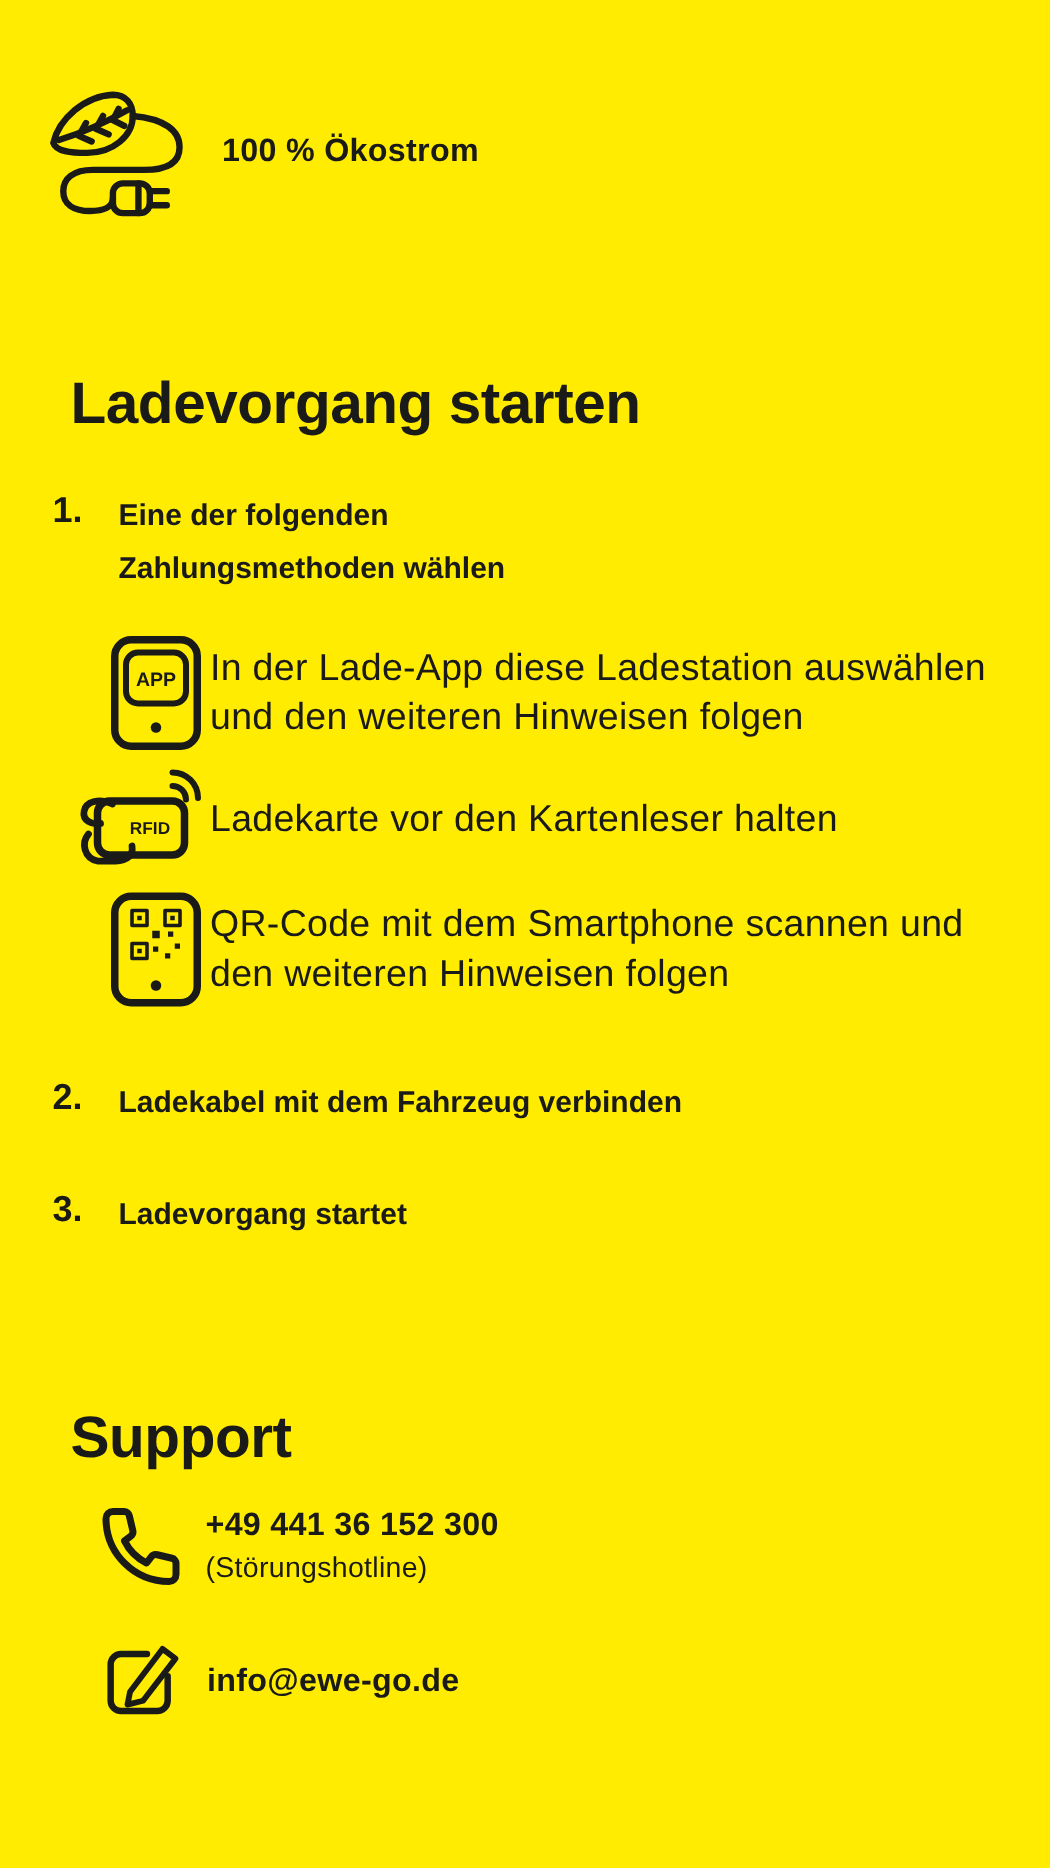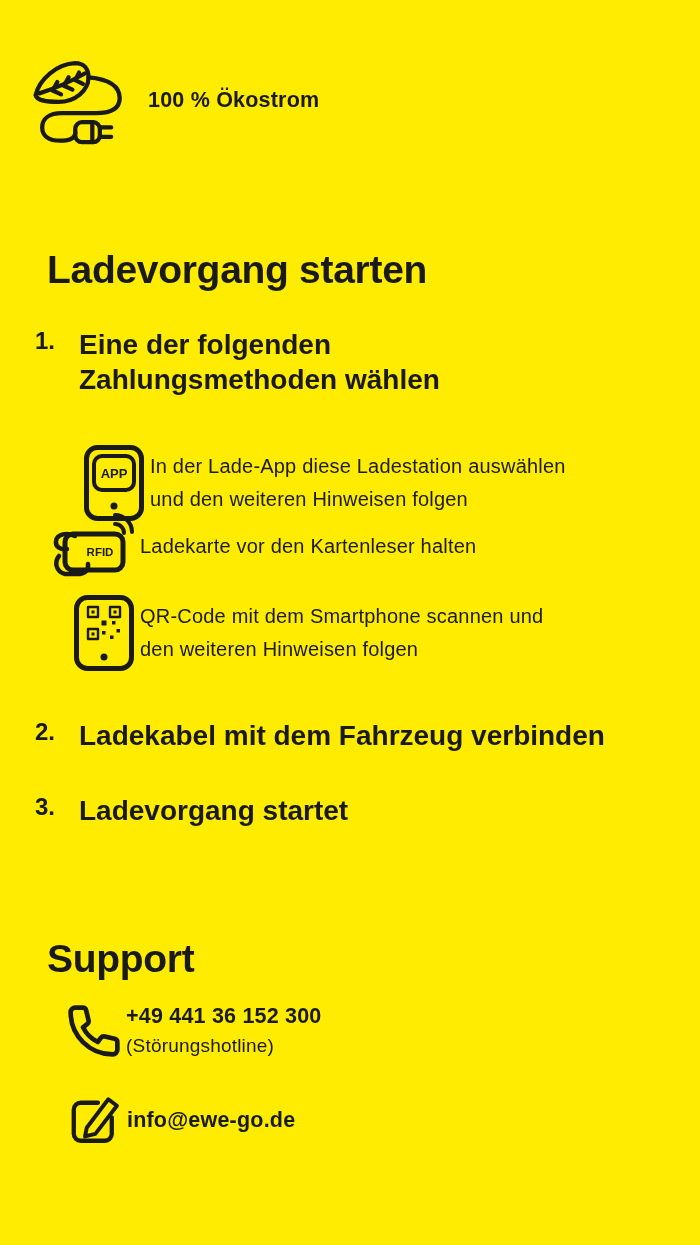--- a/index.html
+++ b/index.html
@@ -16,34 +16,34 @@
   
   .eco{left:28px;top:50px;display:flex;align-items:center;gap:16px;}
   .eco-label{font-size:21.5px;font-weight:bold;letter-spacing:.2px;}
   .logo{right:38px;top:50px;width:262px;height:110px;}
   
   .h-big{font-size:39px;font-weight:bold;letter-spacing:-.3px;margin:12px;}
   .title{left:35px;top:236px;}
   
   .step{left:35px;display:flex;gap:20px;}
   .step-num{font-size:24px;font-weight:bold;width:24px;flex:0 0 auto;}
-  .step-text{font-size:28px;font-weight:bold;line-height:35px;}
+  .step-text{font-size:20px;font-weight:bold;line-height:35px;}
   .step1{top:327px;}
   .step2{top:718px;}
   .step3{top:793px;}
   
   .method{left:0;right:20px;display:flex;align-items:center;}
   .m-icon{width:140px;flex:0 0 140px;display:flex;justify-content:flex-end;padding-right:5px;box-sizing:border-box;}
-  .m-text{font-size:20px;line-height:33px;letter-spacing:.2px;}
-  .method1{top:444px;padding-left:10px;}
+  .m-text{font-size:25px;line-height:33px;letter-spacing:.2px;}
+  .method1{top:423px;}
   .method2{top:506px;}
   .method3{top:594px;}
   
   .support-title{left:35px;top:925px;}
-  .contact{left:66px;display:flex;gap:4px;align-items:center;}
+  .contact{left:66px;display:flex;gap:15px;align-items:center;}
   .contact-phone{top:1002px;}
   .contact-email{top:1090px;}
   .c-line-bold{font-size:21.5px;font-weight:bold;line-height:29px;letter-spacing:.2px;}
   .c-line{font-size:19px;line-height:29px;letter-spacing:.2px;}
 </style>
 </head>
 <body>
 
 <div class="page">
 

